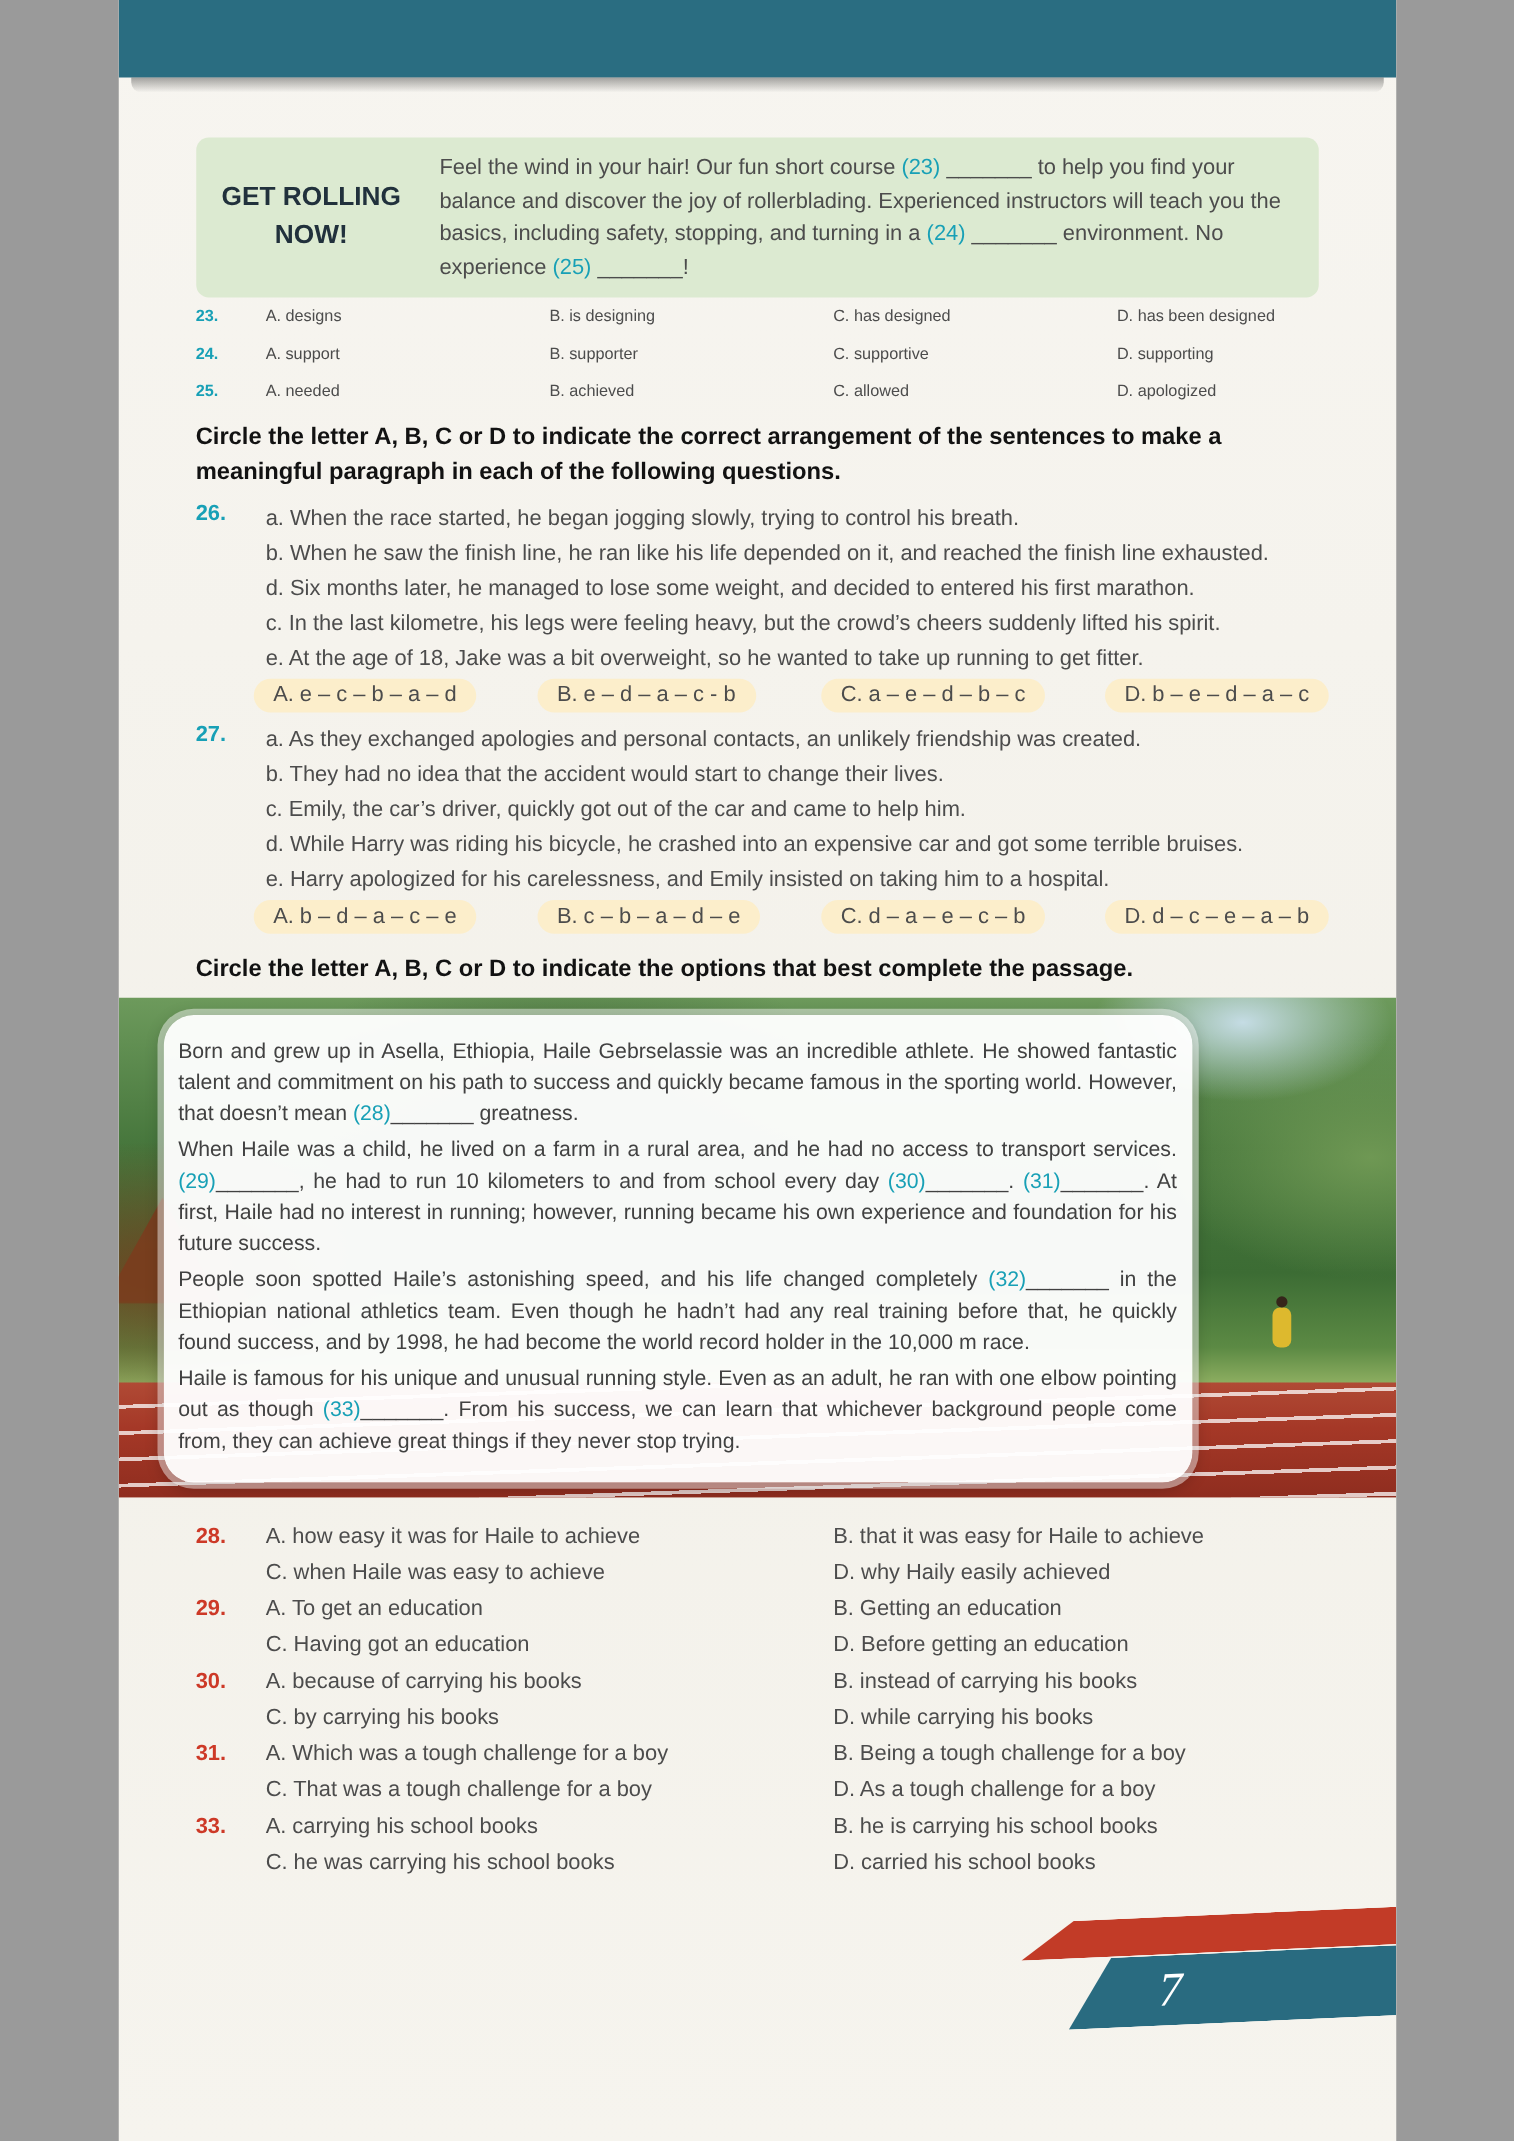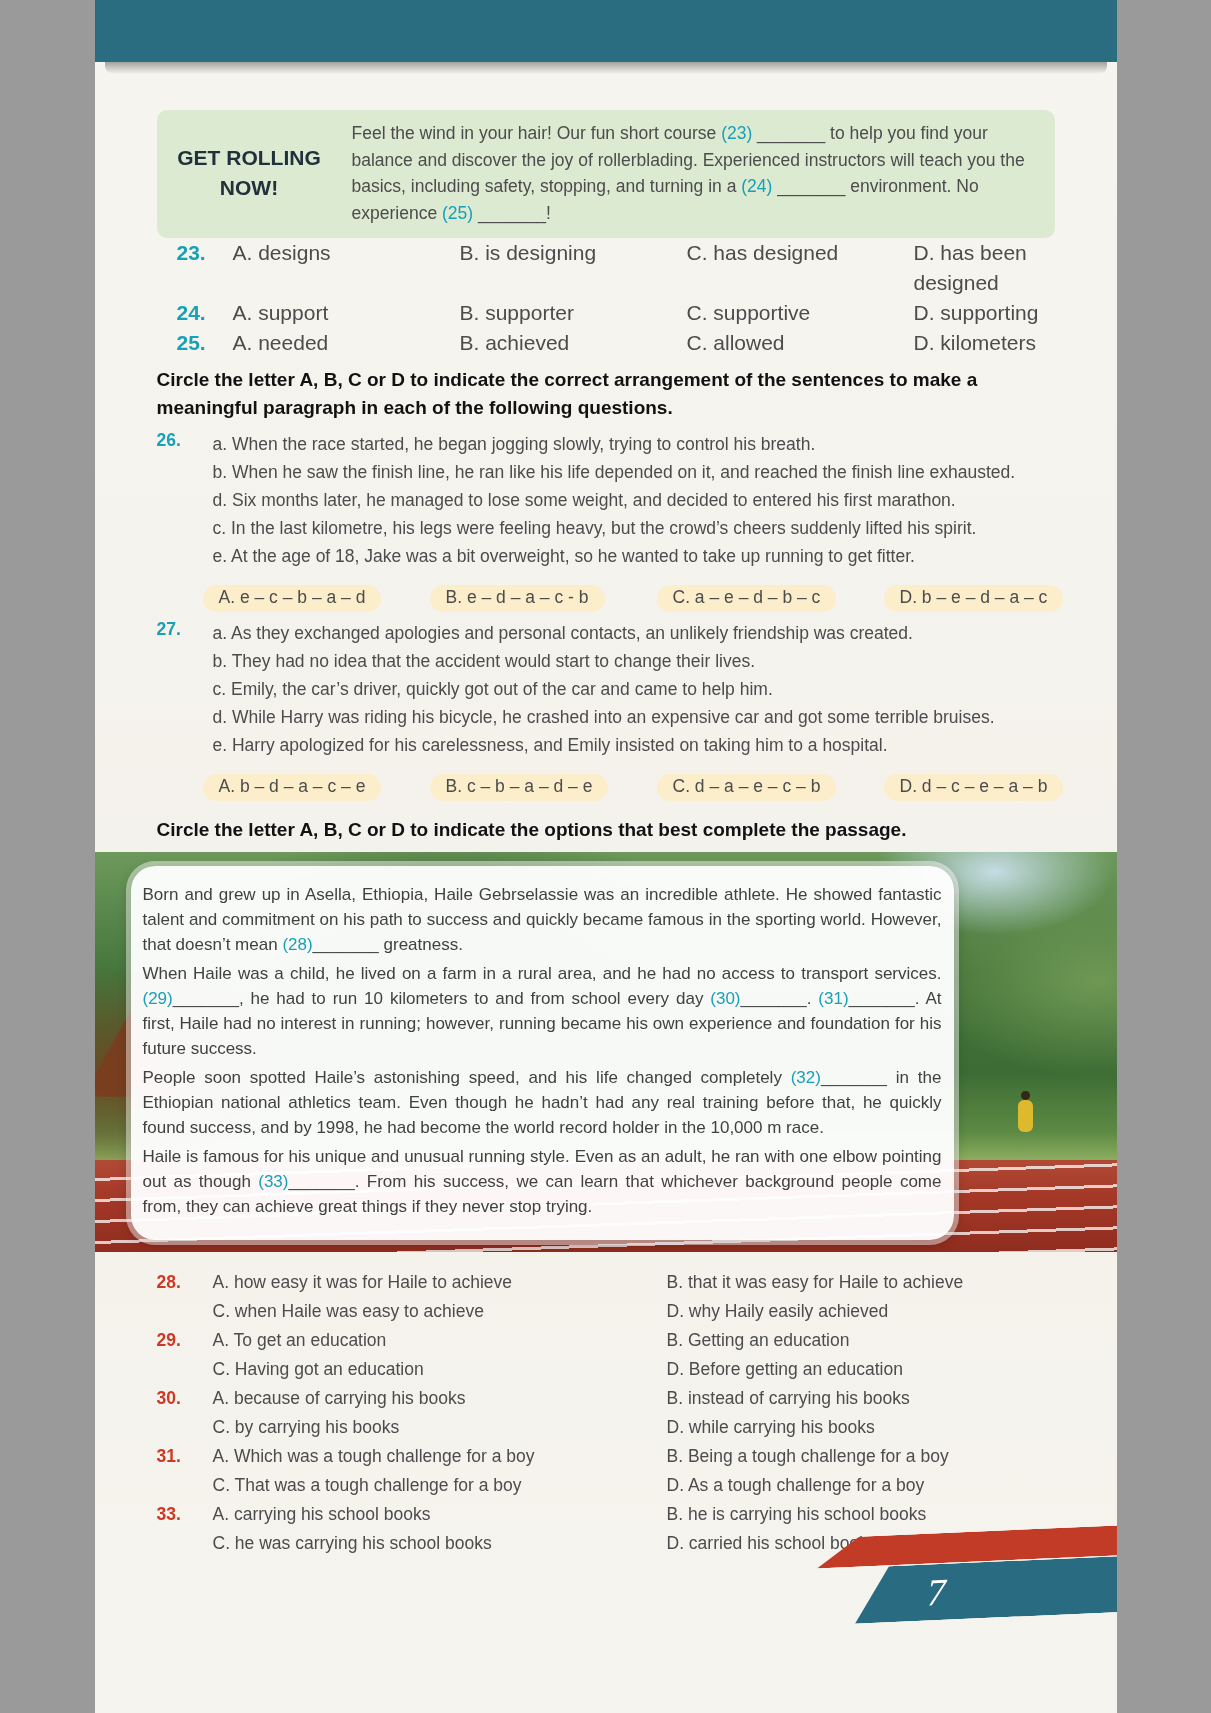--- a/index.html
+++ b/index.html
@@ -35,35 +35,35 @@
     flex: 0 0 165px; text-align: center;
     font-weight: bold; font-size: 21px; line-height: 1.45; color: #21313c;
   }
   .rolling-passage { font-size: 17.5px; line-height: 26.5px; color: #4c4c4c; }
 
   .seg-m { color: #18a0b6; }
 
   
   .q4row {
     display: grid; grid-template-columns: 56px 227px 227px 227px 1fr;
-    font-size: 21px; line-height: 30px; align-items: baseline; color: #4c4c4c; margin-left: 20px;
+    font-size: 13px; line-height: 30px; align-items: baseline; color: #4c4c4c;
   }
   .qnum { font-weight: bold; }
   .teal { color: #18a0b6; }
   .red  { color: #cd3927; }
 
   .instruction {
     font-weight: bold; font-size: 19px; line-height: 28px;
     color: #121212; margin: 8px 0; max-width: 1030px;
   }
 
   
   .qarr { display: grid; grid-template-columns: 56px 1fr; font-size: 17.5px; }
   .qarr .sentence { line-height: 28px; color: #4c4c4c; }
-  .optrow { display: grid; grid-template-columns: 227px 227px 227px 1fr; margin: 15px 0 7px -10px; }
+  .optrow { display: grid; grid-template-columns: 227px 227px 227px 1fr; margin: 3px 0 7px -10px; }
   .pill {
     display: inline-block; background: #fceecb; border-radius: 15px;
     padding: 2px 16px 4px; color: #4c4c4c; white-space: nowrap;
   }
 
   
   .photo { position: relative; height: 400px; margin-top: 8px; overflow: hidden; }
   .photo-trees {
     position: absolute; inset: 0;
     background:
@@ -155,21 +155,21 @@
       <span>A. support</span>
       <span>B. supporter</span>
       <span>C. supportive</span>
       <span>D. supporting</span>
     </div>
     <div class="q4row">
       <span class="qnum teal">25.</span>
       <span>A. needed</span>
       <span>B. achieved</span>
       <span>C. allowed</span>
-      <span>D. kilometers</span>
+      <span>D. apologized</span>
     </div>
 
     <div class="instruction">Circle the letter A, B, C or D to indicate the correct arrangement of the sentences to make a meaningful paragraph in each of the following questions.</div>
 
     <div class="qarr">
       <span class="qnum teal">26.</span>
       <div>
         <div class="sentence">a. When the race started, he began jogging slowly, trying to control his breath.</div>
         <div class="sentence">b. When he saw the finish line, he ran like his life depended on it, and reached the finish line exhausted.</div>
         <div class="sentence">d. Six months later, he managed to lose some weight, and decided to entered his first marathon.</div>

